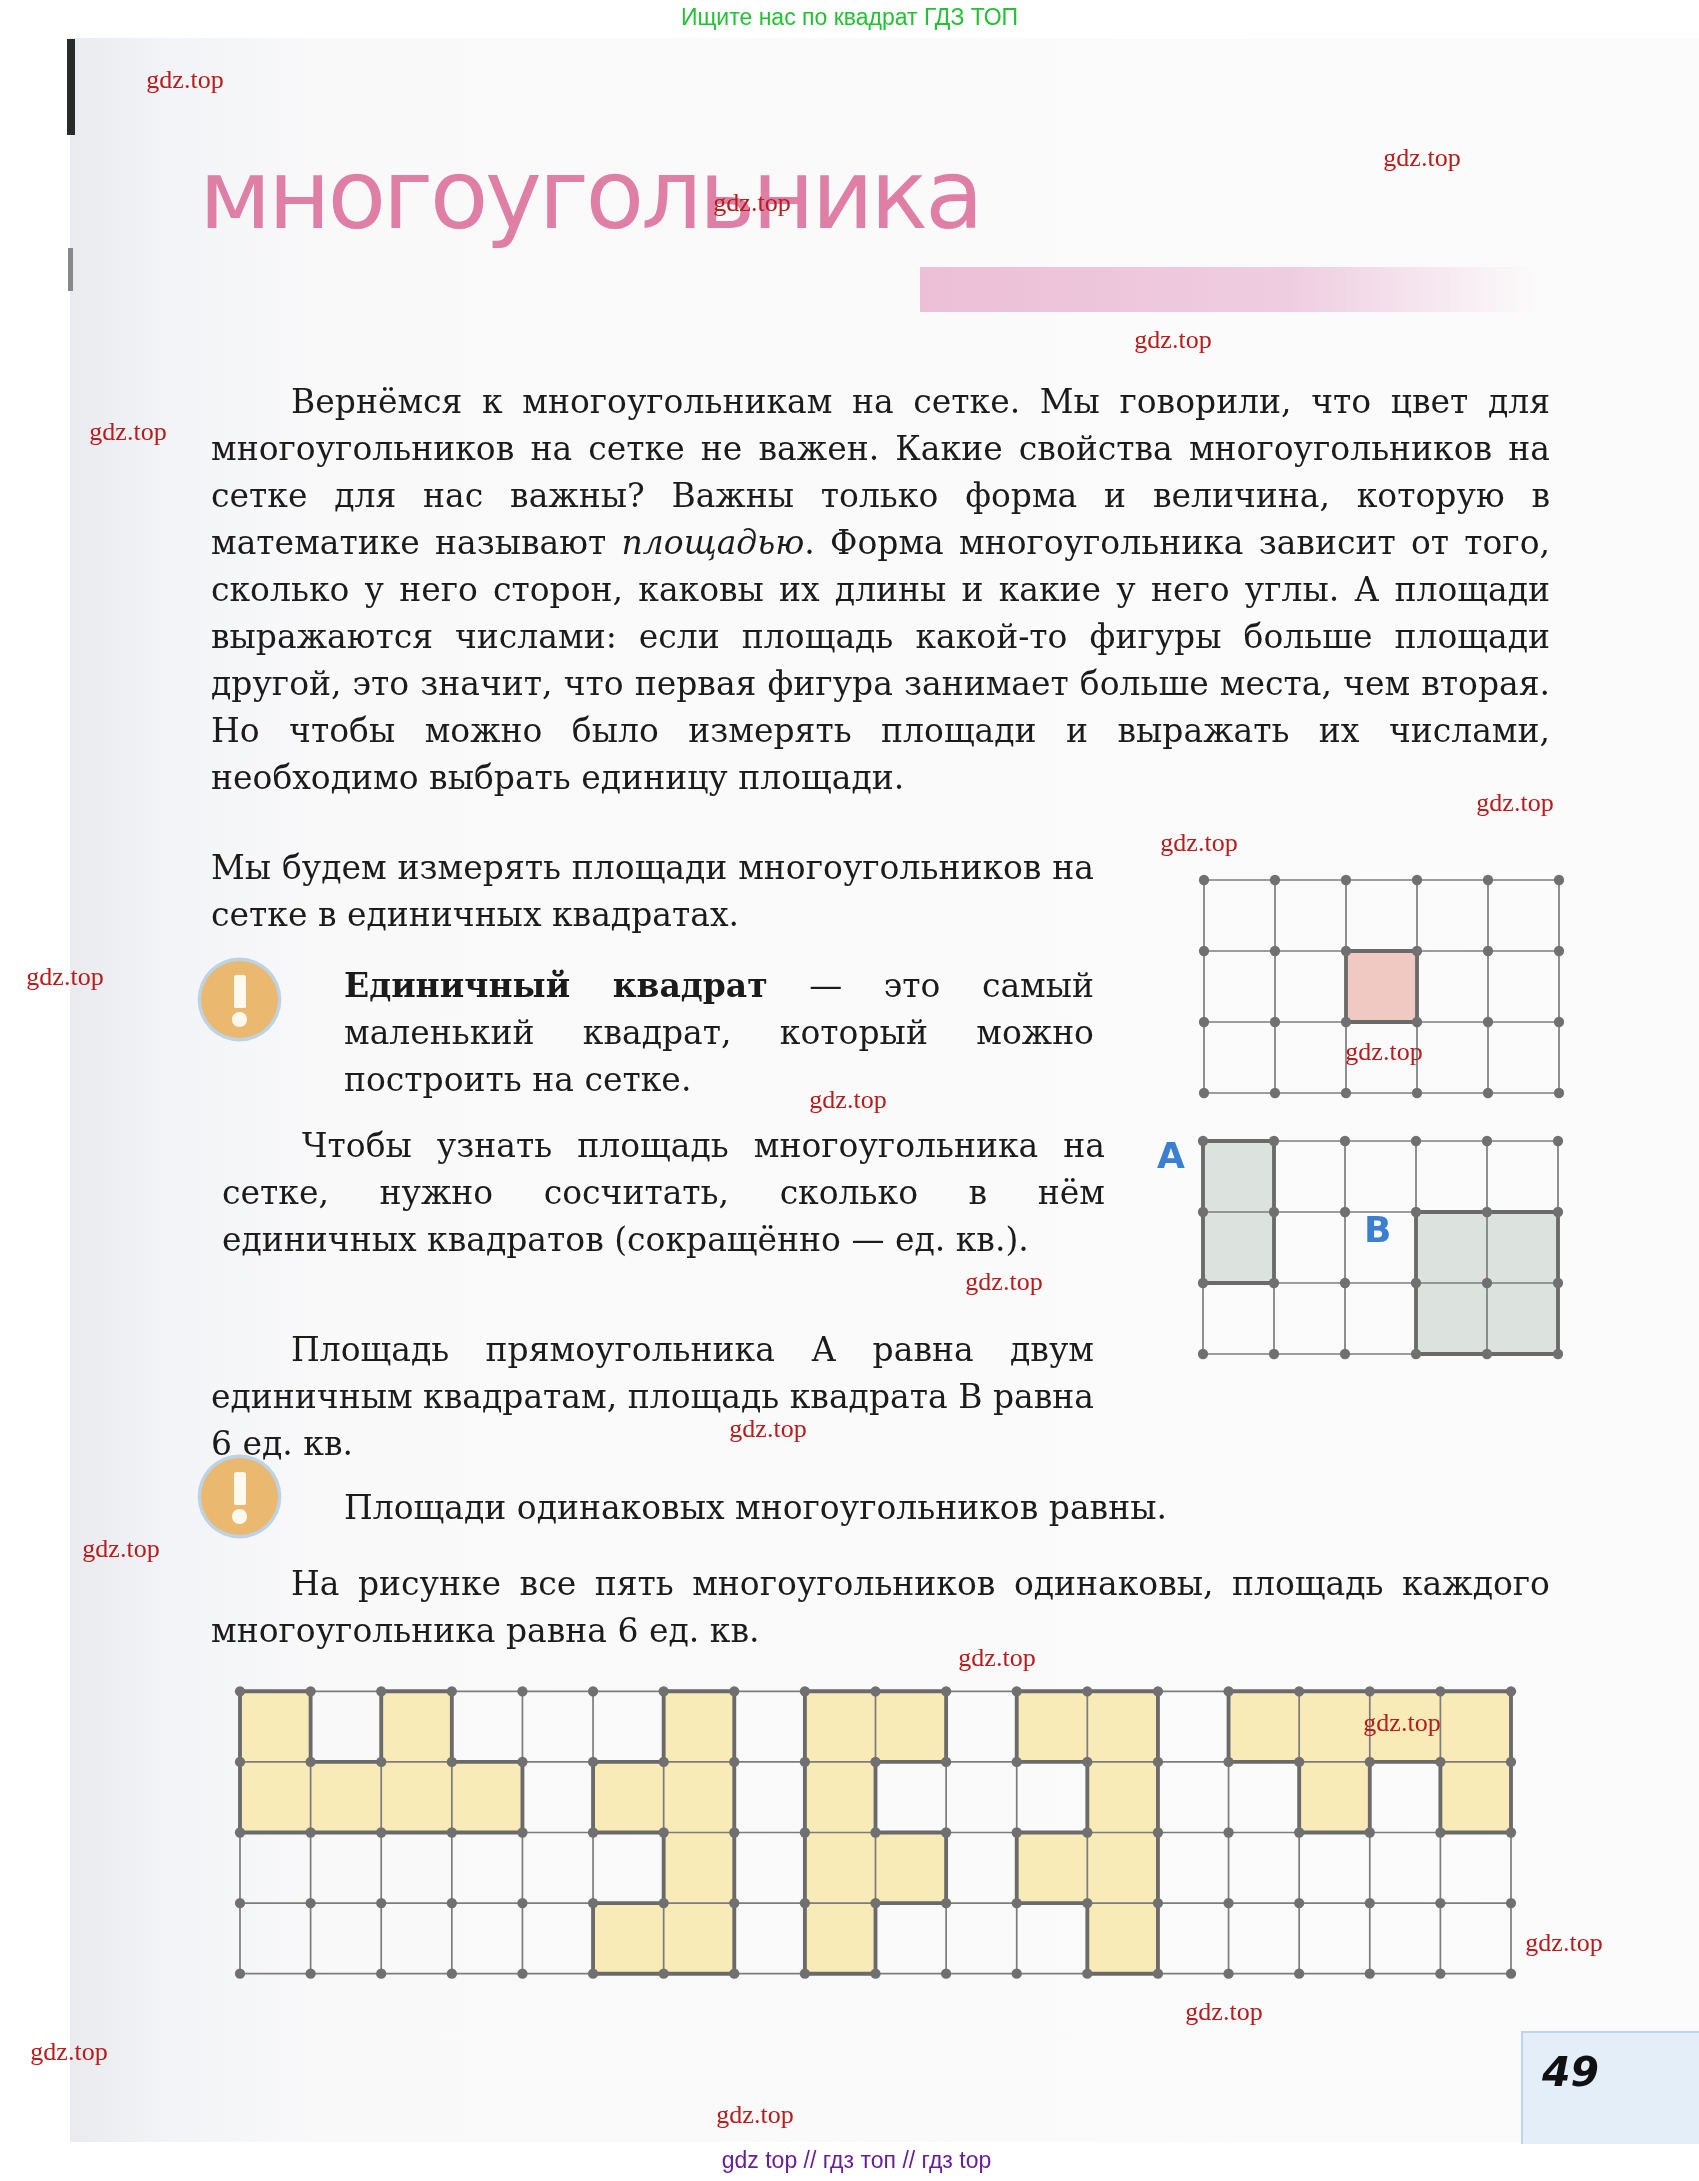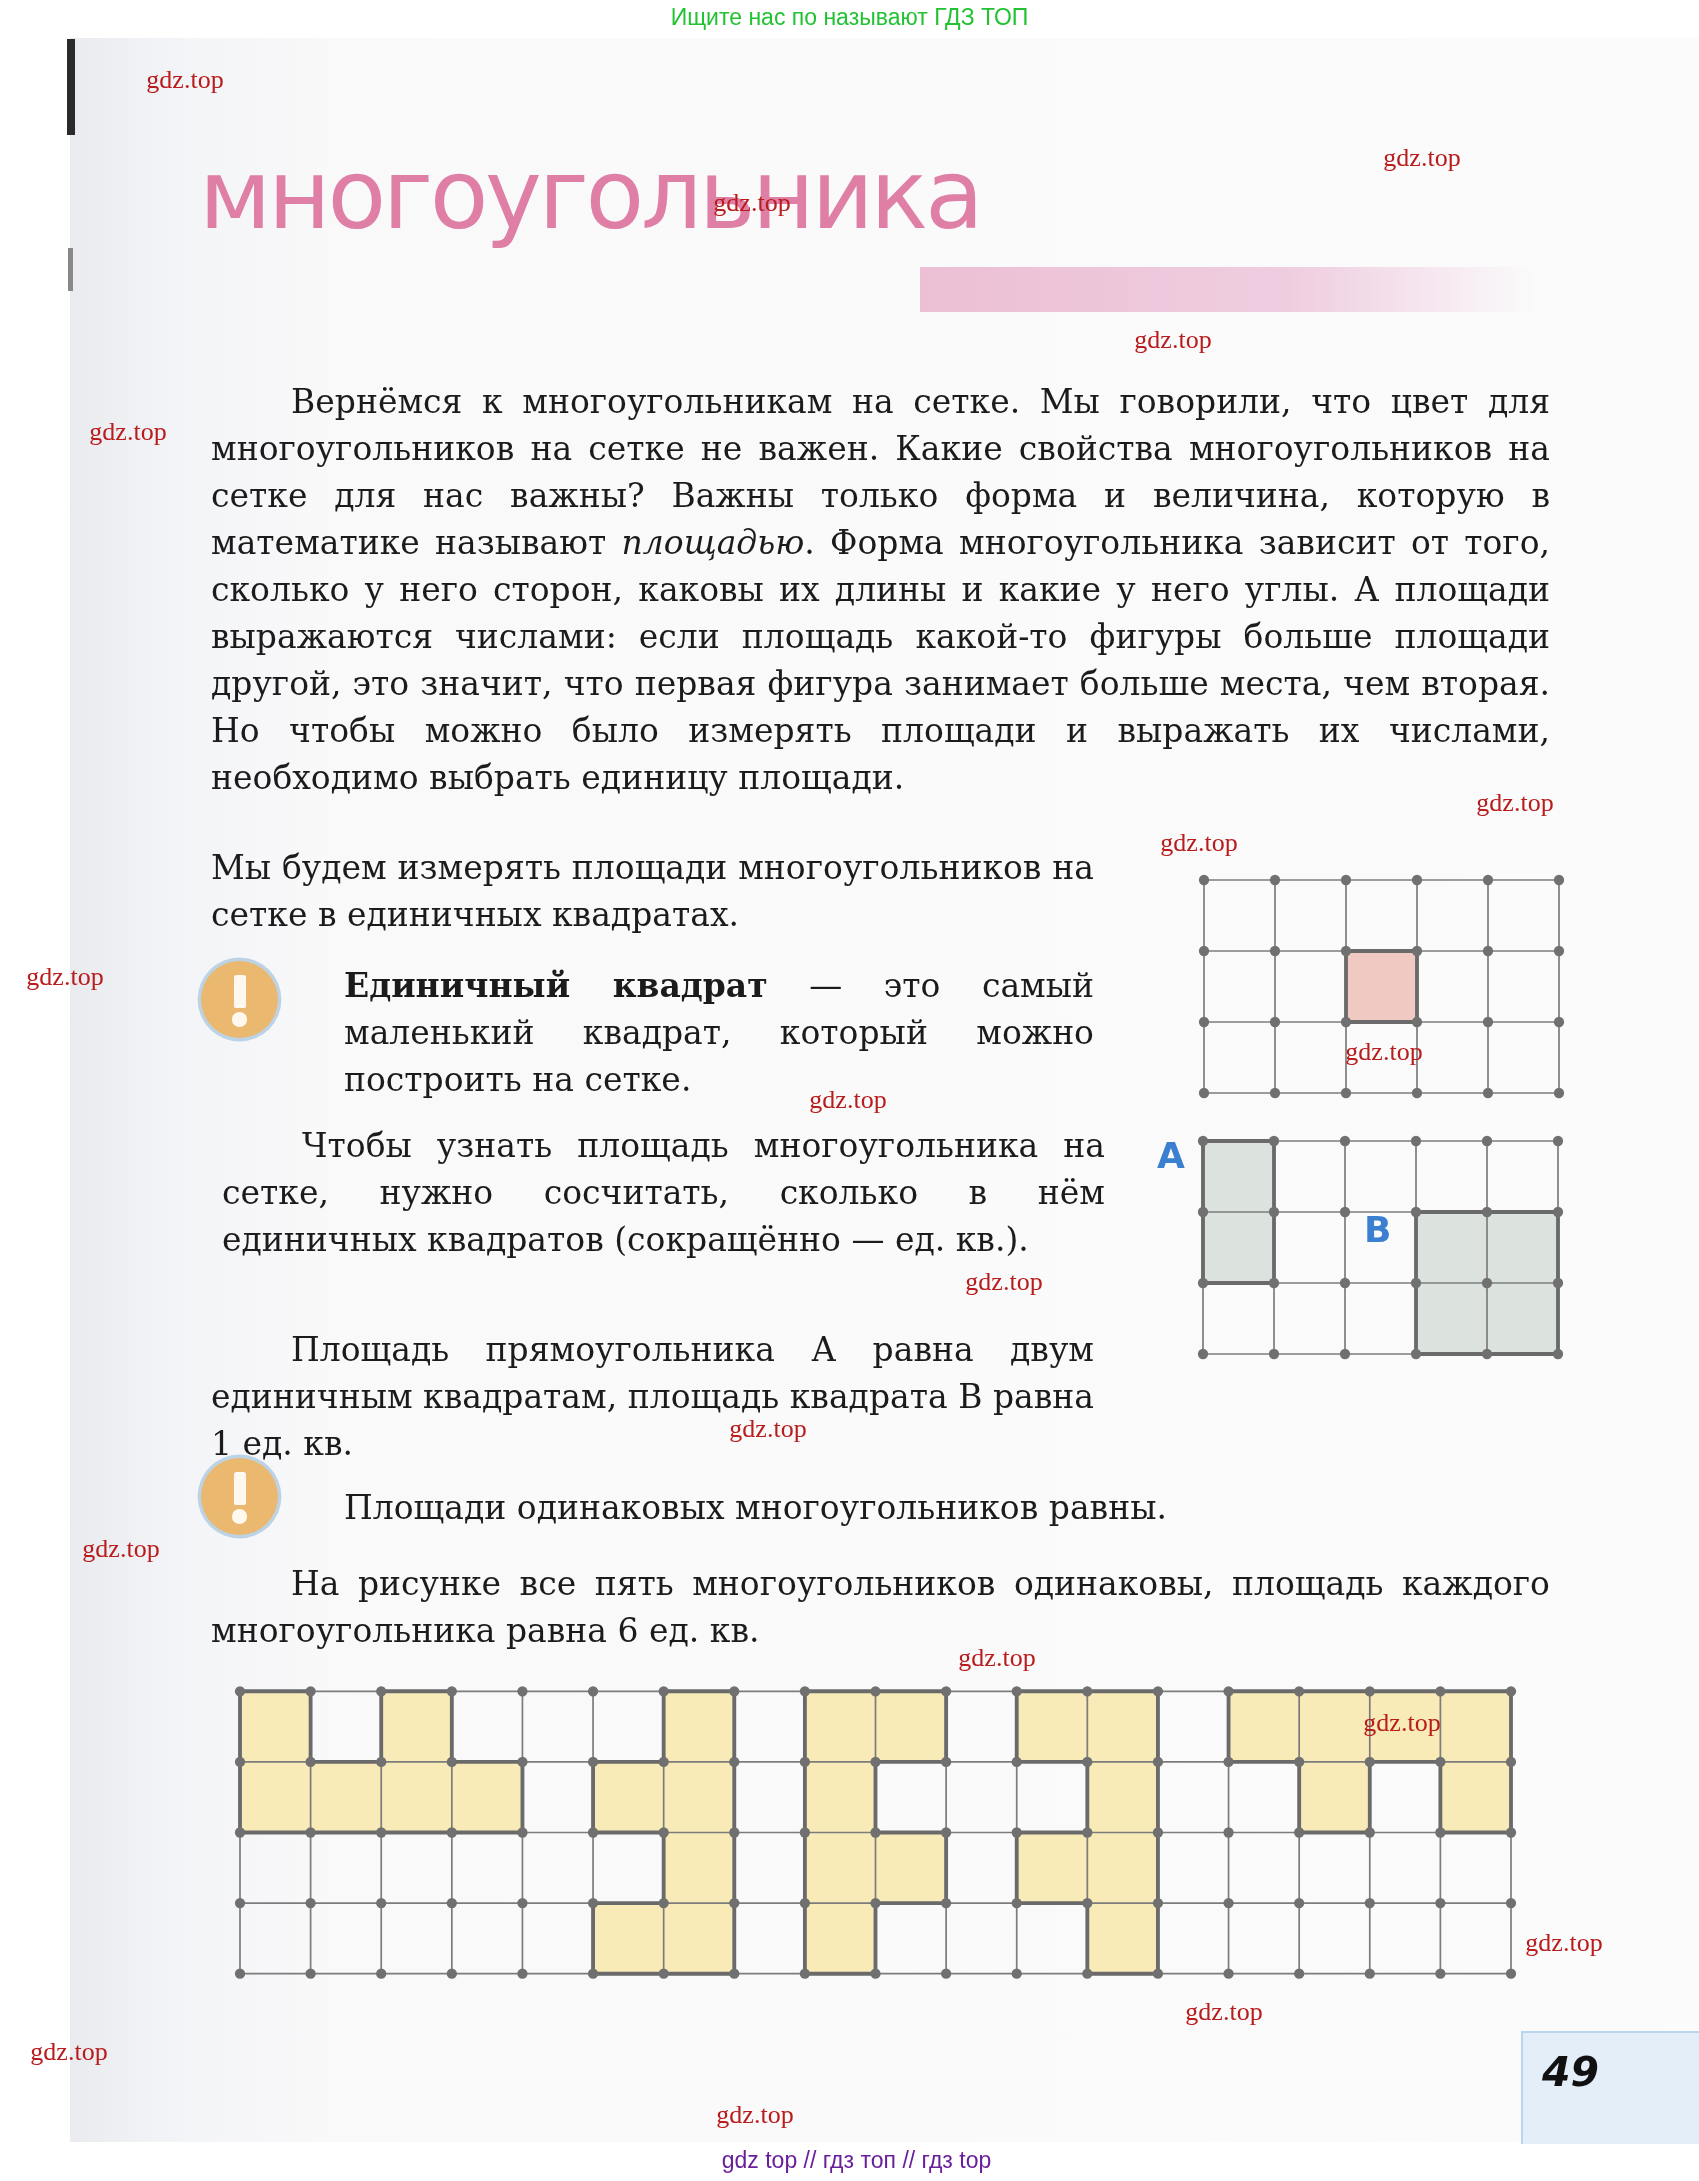--- a/index.html
+++ b/index.html
@@ -74,21 +74,21 @@
     font-family: "Liberation Sans", sans-serif; font-size: 23px; color: #6a1f9a;
   }
 </style>
 </head>
 <body>
 
 <div class="page"></div>
 <div class="spine-mark"></div>
 <div class="spine-mark2"></div>
 
-<div class="top-banner">Ищите нас по называют ГДЗ ТОП</div>
+<div class="top-banner">Ищите нас по квадрат ГДЗ ТОП</div>
 
 <div class="title">
   <span class="l2">многоугольника</span>
 </div>
 <div class="title-bar"></div>
 
 <div class="text p1">
   <p class="indent"><span>Вернёмся к многоугольникам на сетке. Мы говорили, что цвет для многоугольников на сетке не важен. Какие свойства многоугольников на сетке для нас важны? Важны только форма и величина, которую в математике называют </span><i>площадью</i><span>. Форма многоугольника зависит от того, сколько у него сторон, каковы их длины и какие у него углы. А площади выражаются числами: если площадь какой-то фигуры больше площади другой, это значит, что первая фигура занимает больше места, чем вторая. Но чтобы можно было измерять площади и выражать их числами, необходимо выбрать единицу площади.</span></p>
 </div>
 
@@ -102,21 +102,21 @@
 </div>
 <div class="text rule1">
   <p><b>Единичный квадрат</b><span> — это самый маленький квадрат, который можно построить на сетке.</span></p>
 </div>
 
 <div class="text p3">
   <p class="indent">Чтобы узнать площадь многоугольника на сетке, нужно сосчитать, сколько в нём единичных квадратов (сокращённо — ед. кв.).</p>
 </div>
 
 <div class="text p4">
-  <p class="indent">Площадь прямоугольника А равна двум единичным квадратам, площадь квадрата В равна 1 ед. кв.</p>
+  <p class="indent">Площадь прямоугольника А равна двум единичным квадратам, площадь квадрата В равна 6 ед. кв.</p>
 </div>
 
 <div class="excl" style="left:201px; top:1458px;">
   <div class="bar"></div>
     <div class="dot"></div>
 </div>
 <div class="text rule2">
   <p>Площади одинаковых многоугольников равны.</p>
 </div>
 

